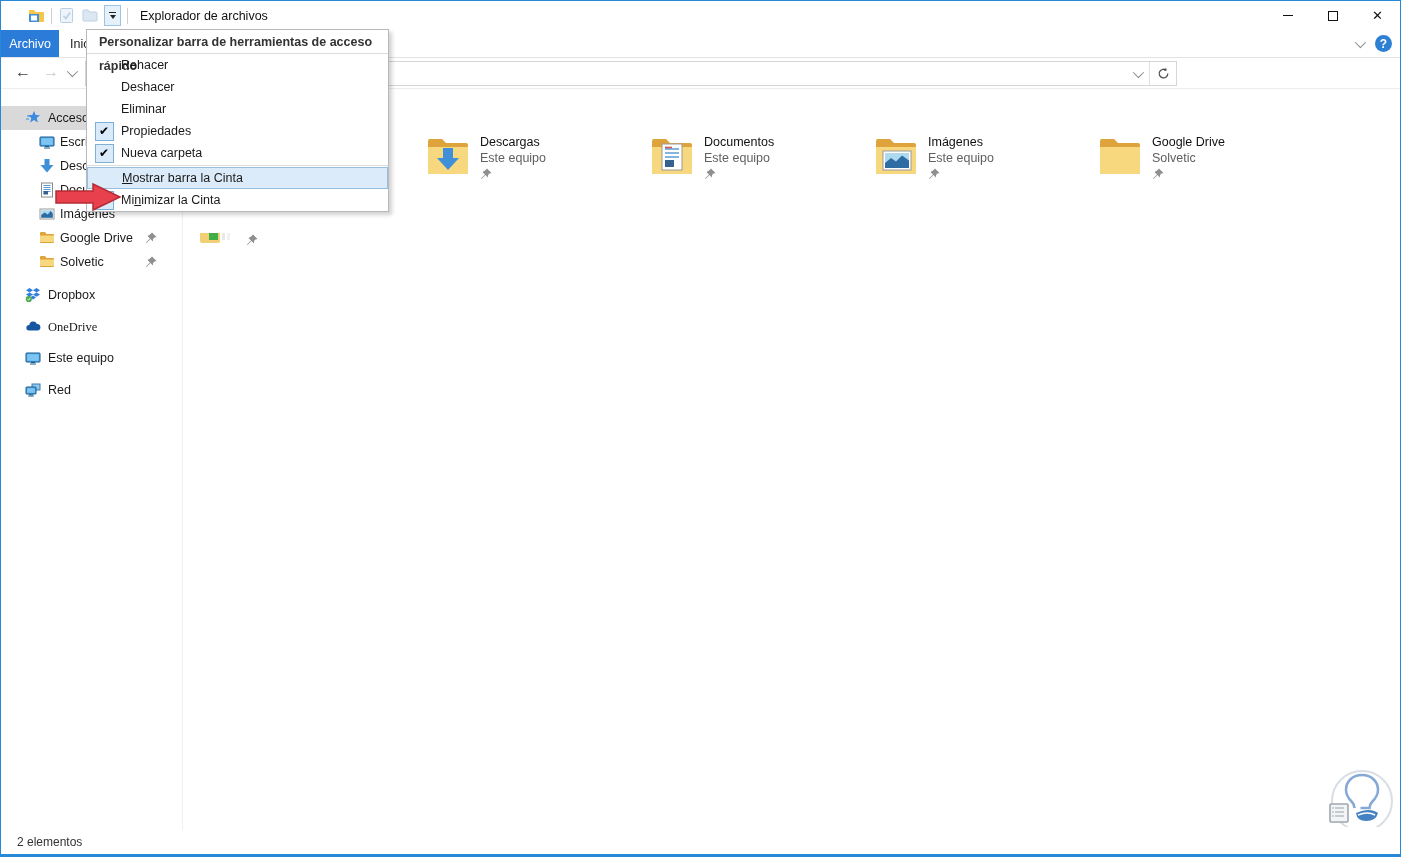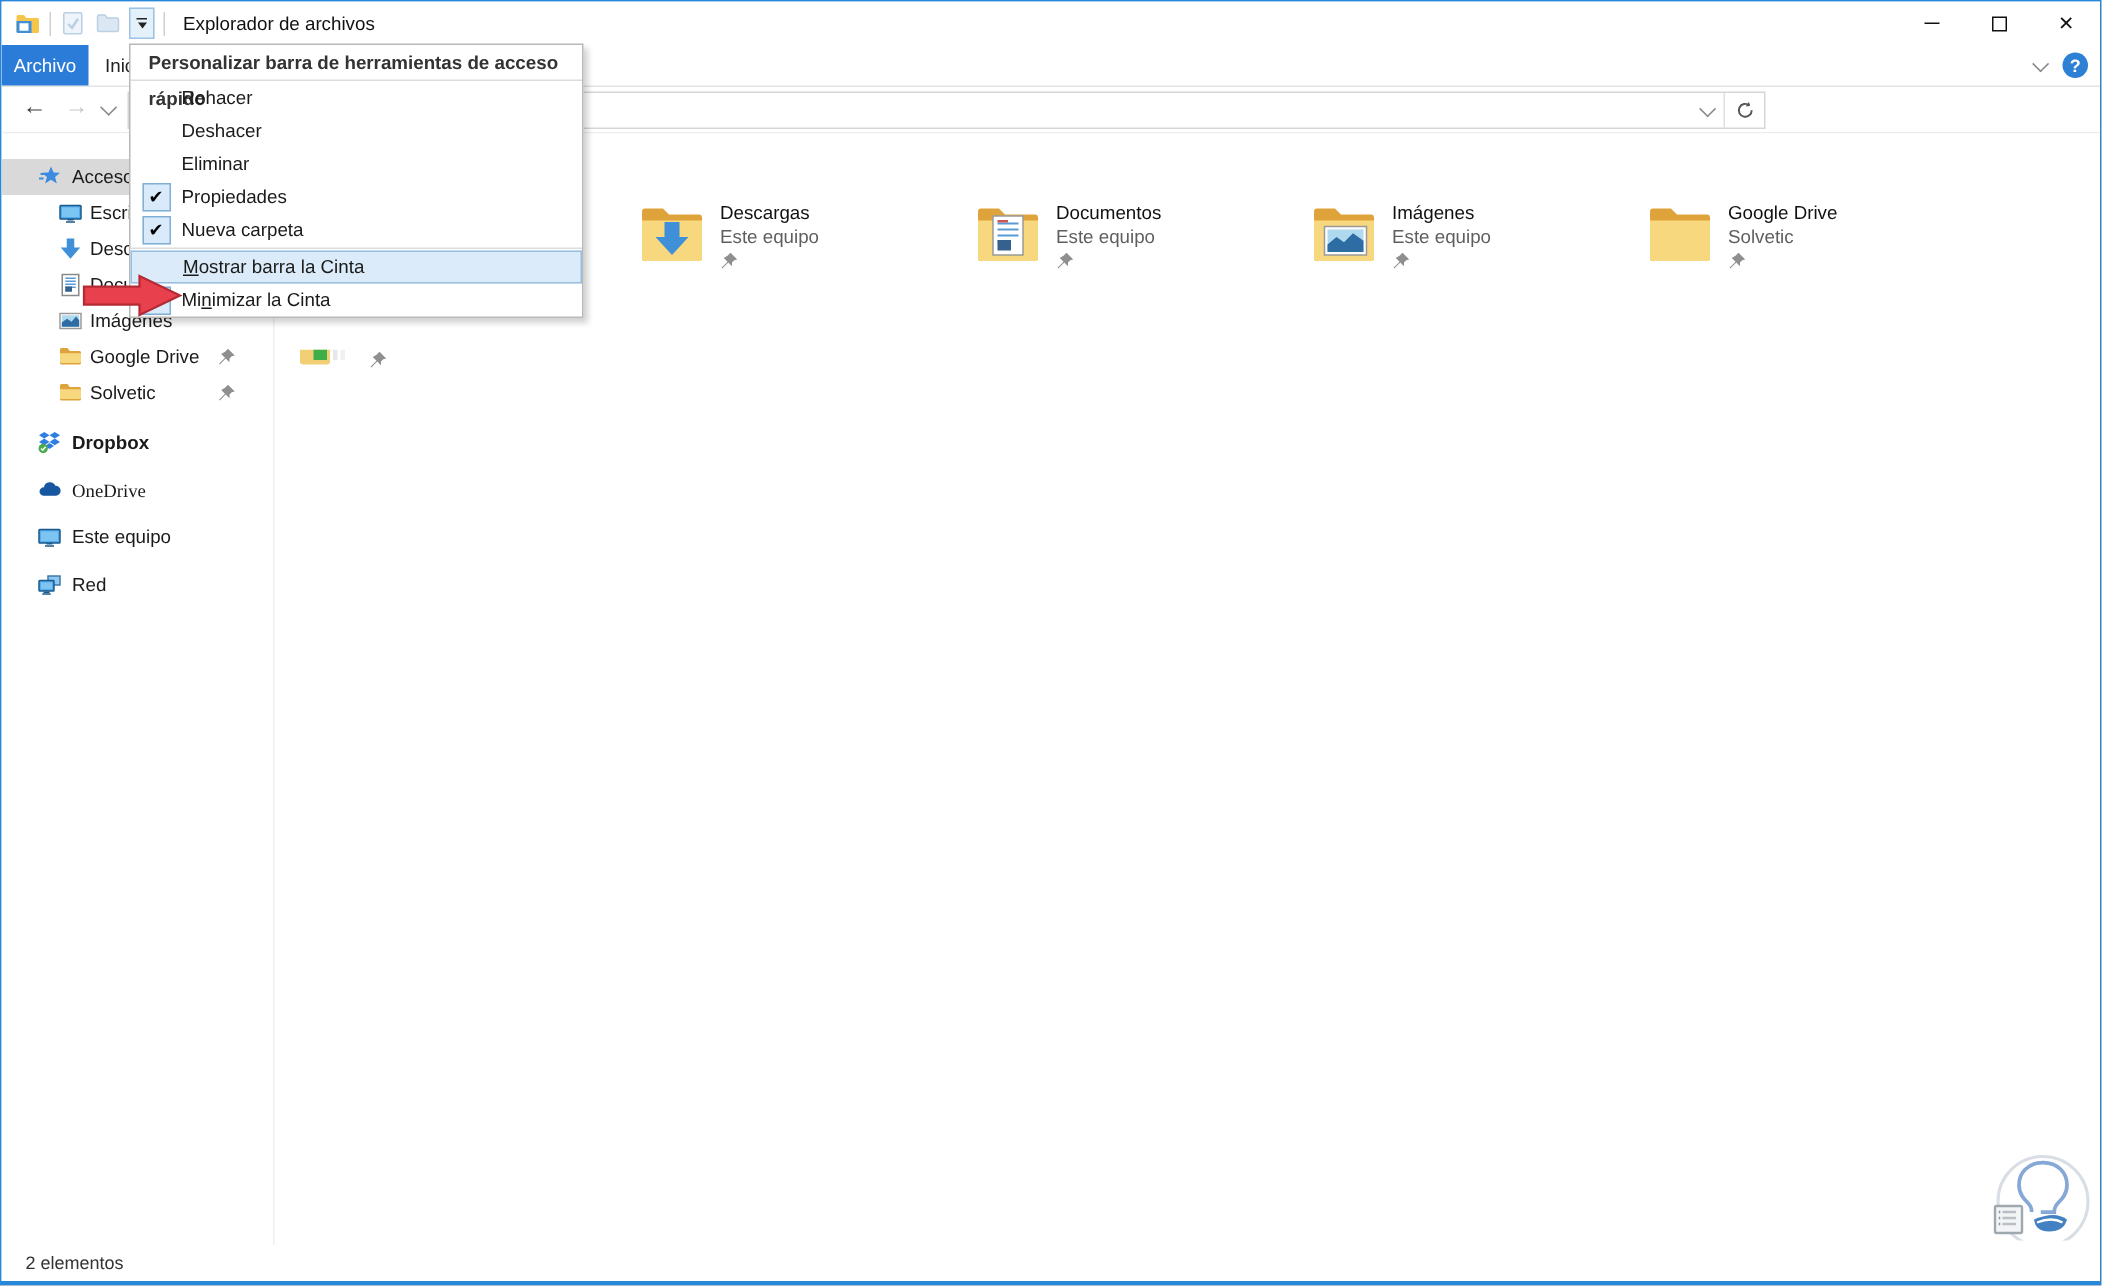--- a/index.html
+++ b/index.html
@@ -4,21 +4,21 @@
 <style>
   * { margin:0; padding:0; box-sizing:border-box; }
   body { background:#888; font-family:"Liberation Sans", sans-serif; }
   .window {
     position:relative; width:1401px; height:857px; background:#fff;
     border:1px solid #2787d8; border-bottom:3px solid #2787d8; overflow:hidden;
     font-size:12px; color:#1a1a1a;
   }
   
   .titlebar { position:absolute; left:0; top:0; right:0; height:29px; background:#fff; display:flex; align-items:center; }
-  .qat { display:flex; align-items:center; gap:6px; padding-left:9px; }
+  .qat { display:flex; align-items:center; gap:6px; padding-left:27px; }
   .tsep { width:1px; height:16px; background:#cfcfcf; }
   .qat-btn { width:17px; height:17px; display:flex; align-items:center; justify-content:center; }
   .qat-drop { width:17px; height:21px; background:#e4f0fa; border:1px solid #9cc3e5; display:flex; flex-direction:column; align-items:center; justify-content:center; }
   .qat-drop .bar { width:7px; height:1px; background:#222; margin-bottom:2px; }
   .qat-drop .tri { width:0; height:0; border-left:3.5px solid transparent; border-right:3.5px solid transparent; border-top:4px solid #222; }
   .win-title { margin-left:6px; font-size:12.5px; color:#111; }
   .caption { position:absolute; right:0; top:0; height:29px; display:flex; }
   .cap-btn { width:45px; height:29px; display:flex; align-items:center; justify-content:center; color:#111; font-size:13px; }
   .glyph-min { width:10px; height:1px; background:#111; }
   .glyph-max { width:10px; height:10px; border:1px solid #111; }
@@ -229,21 +229,21 @@
                 <polygon points="4.5,1 8,3.2 4.5,5.4 1,3.2"></polygon>
                 <polygon points="11.5,1 15,3.2 11.5,5.4 8,3.2"></polygon>
                 <polygon points="4.5,5.4 8,7.6 4.5,9.8 1,7.6"></polygon>
                 <polygon points="11.5,5.4 15,7.6 11.5,9.8 8,7.6"></polygon>
                 <polygon points="8,8.4 11,10.4 8,12.4 5,10.4"></polygon>
               </g>
               <circle cx="3.8" cy="12" r="3.1" fill="#49a94d"></circle>
               <path d="M2.4 12 l1.1 1.1 1.9-2.2" stroke="#fff" stroke-width="1" fill="none"></path>
             </svg>
         </span>
-        <span class="side-label" style="margin-left:7px;font-weight:bold;">Dropbox</span>
+        <span class="side-label" style="margin-left:7px;">Dropbox</span>
       </div>
       <div class="side-row" style="top:226px;font-family:Liberation Serif, serif;">
         <span class="ic16" style="margin-left:24px;">
           <svg width="16" height="16" viewBox="0 0 16 16">
               <path d="M4 11.5 a2.8 2.8 0 0 1 .3-5.6 a4 4 0 0 1 7.6-1 a3 3 0 0 1 .4 6.6 Z" fill="#1756a0"></path>
             </svg>
         </span>
         <span class="side-label" style="margin-left:7px;">OneDrive</span>
       </div>
       <div class="side-row" style="top:257px;">

